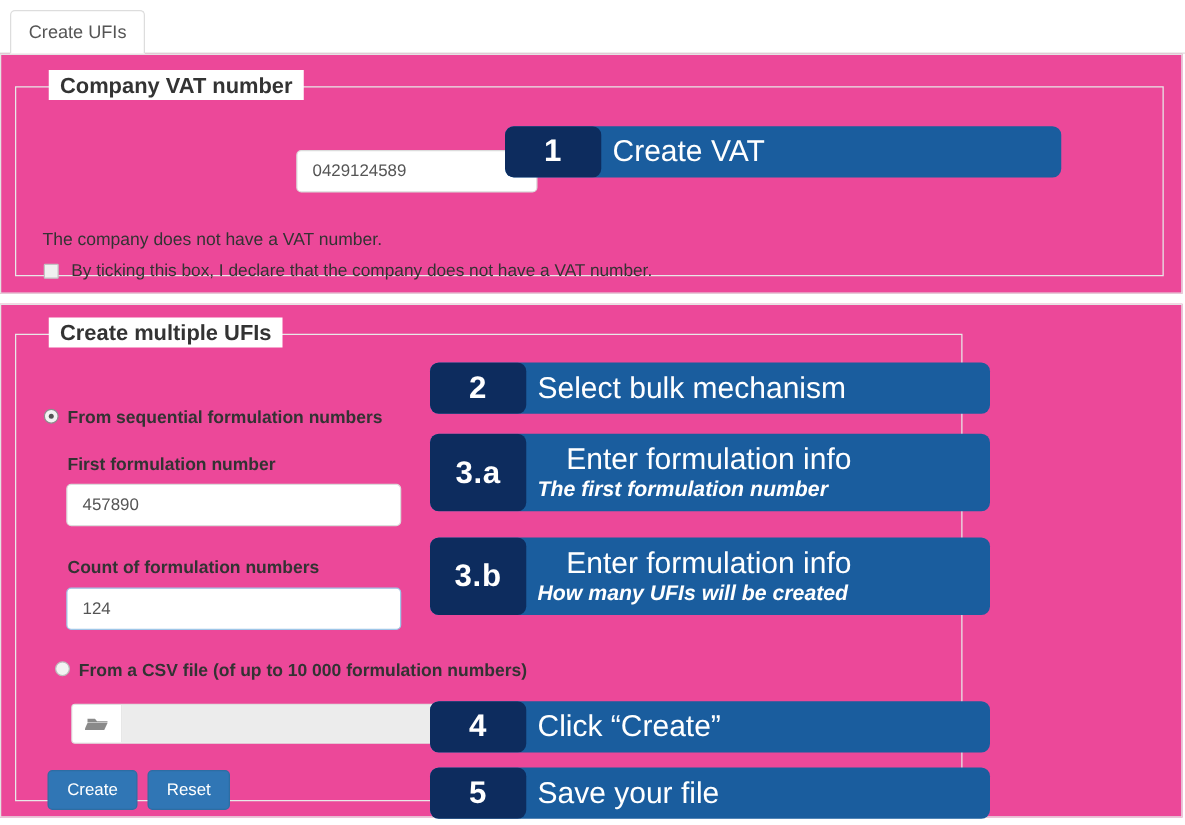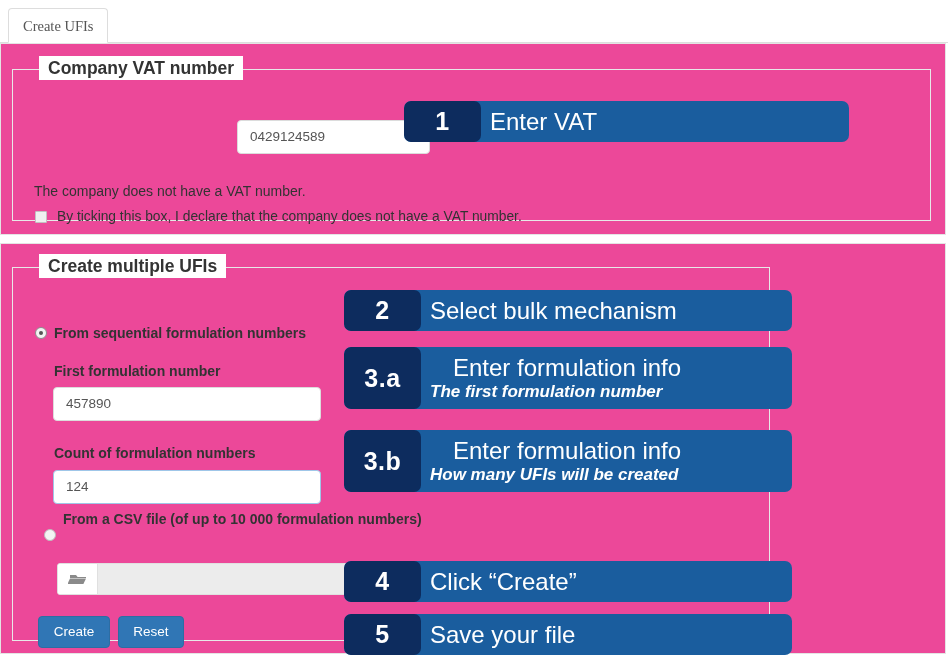--- a/index.html
+++ b/index.html
@@ -42,21 +42,20 @@
     color: #2a6496;
     top: 9px;
   }
   .tab.active {
     color: #555555;
     background: #ffffff;
     border: 1px solid #dddddd;
     border-bottom: 1px solid #ffffff;
     border-radius: 4px 4px 0 0;
     z-index: 3;
-    font-family: Liberation Serif, serif;
   }
   #tab0 { left: 8px; }
   #tab1 { left: 125px; }
   #tab2 { left: 245px; }
 
   
   .panel {
     position: absolute;
     box-sizing: border-box;
     background: #ec4899;
@@ -307,41 +306,41 @@
     <div class="txtbox" style="left:40px; top:119px; width:268px;">
       <span class="val">457890</span>
     </div>
 
     <div class="field-label" style="left:41px; top:176px;">Count of formulation numbers</div>
     <div class="txtbox focused" style="left:40px; top:202px; width:268px;">
       <span class="val">124</span>
     </div>
 
     <div class="radio" style="left:31px; top:261px;"></div>
-    <div class="radio-label" style="left:50px; top:242px;">From a CSV file (of up to 10 000 formulation numbers)</div>
+    <div class="radio-label" style="left:50px; top:259px;">From a CSV file (of up to 10 000 formulation numbers)</div>
 
     <div class="file-wrap" style="left:44px; top:295px; width:712px;">
       <div class="file-btn">
         <svg width="20" height="30" viewBox="0 0 20 30">
           <path d="M2 11 h6 l1.6 2 h8.4 v1 h-16 z" fill="#8a8a8a"></path>
           <path d="M2 14.4 h16 l-2.6 5.6 h-16 z" fill="#8a8a8a"></path>
         </svg>
       </div>
       <div class="file-field"></div>
     </div>
 
     <div class="btn" style="left:25px; top:348px; width:72px;">Create</div>
     <div class="btn" style="left:105px; top:348px; width:66px;">Reset</div>
   </div>
 </div>
 
 <div class="callout" style="left:404px; top:101px; width:445px; height:41px;">
   <div class="num">1</div>
   <div class="body">
-    <div class="title">Enter VAT</div>
+    <div class="title">Create VAT</div>
   </div>
 </div>
 
 <div class="callout" style="left:344px; top:290px; width:448px; height:41px;">
   <div class="num">2</div>
   <div class="body">
     <div class="title">Select bulk mechanism</div>
   </div>
 </div>
 

